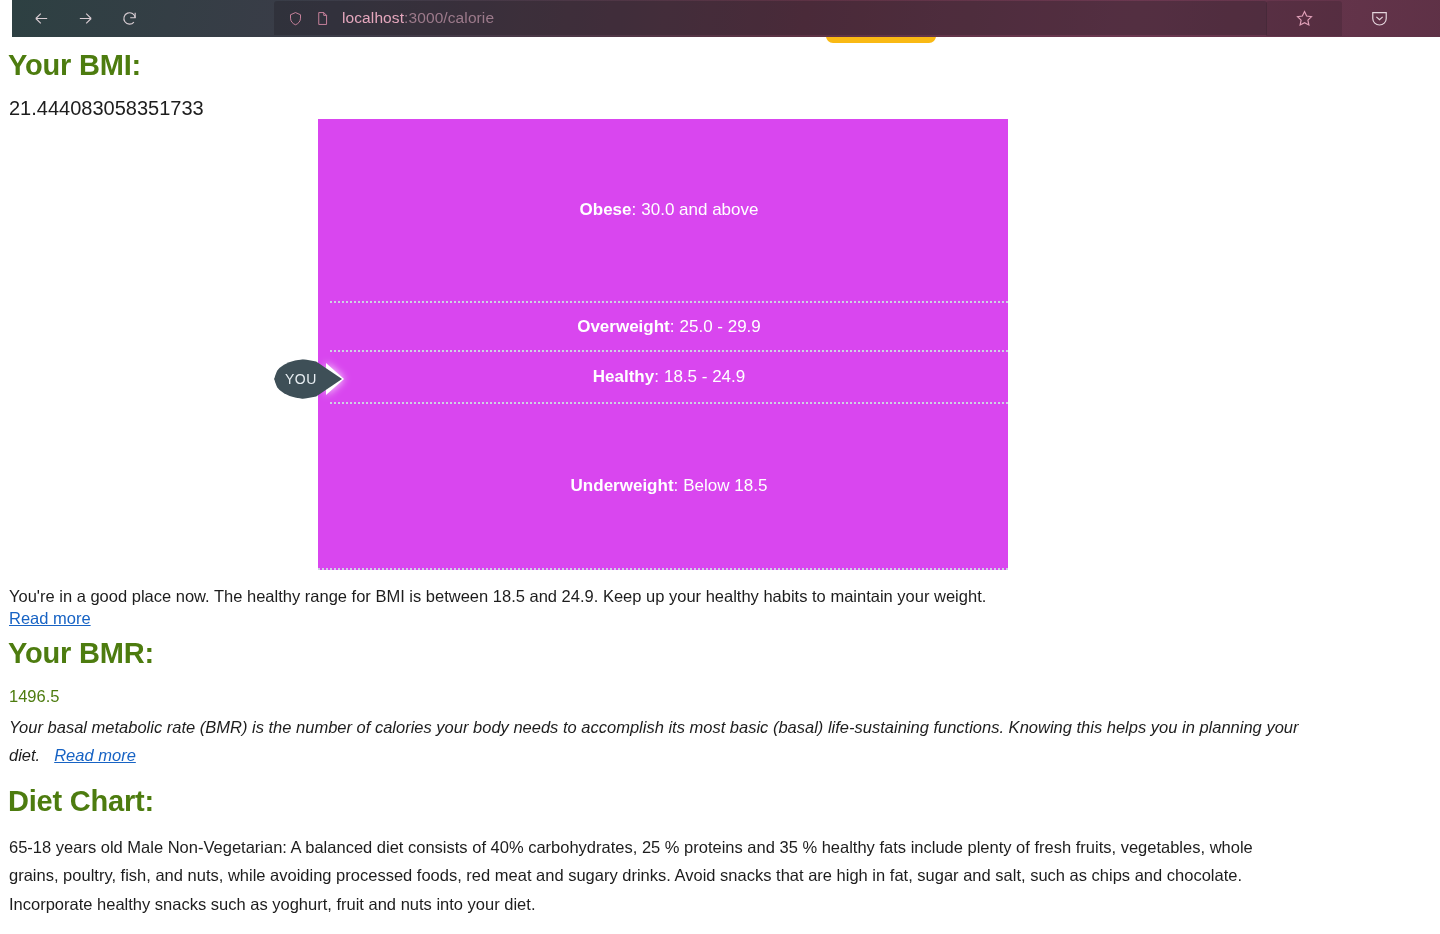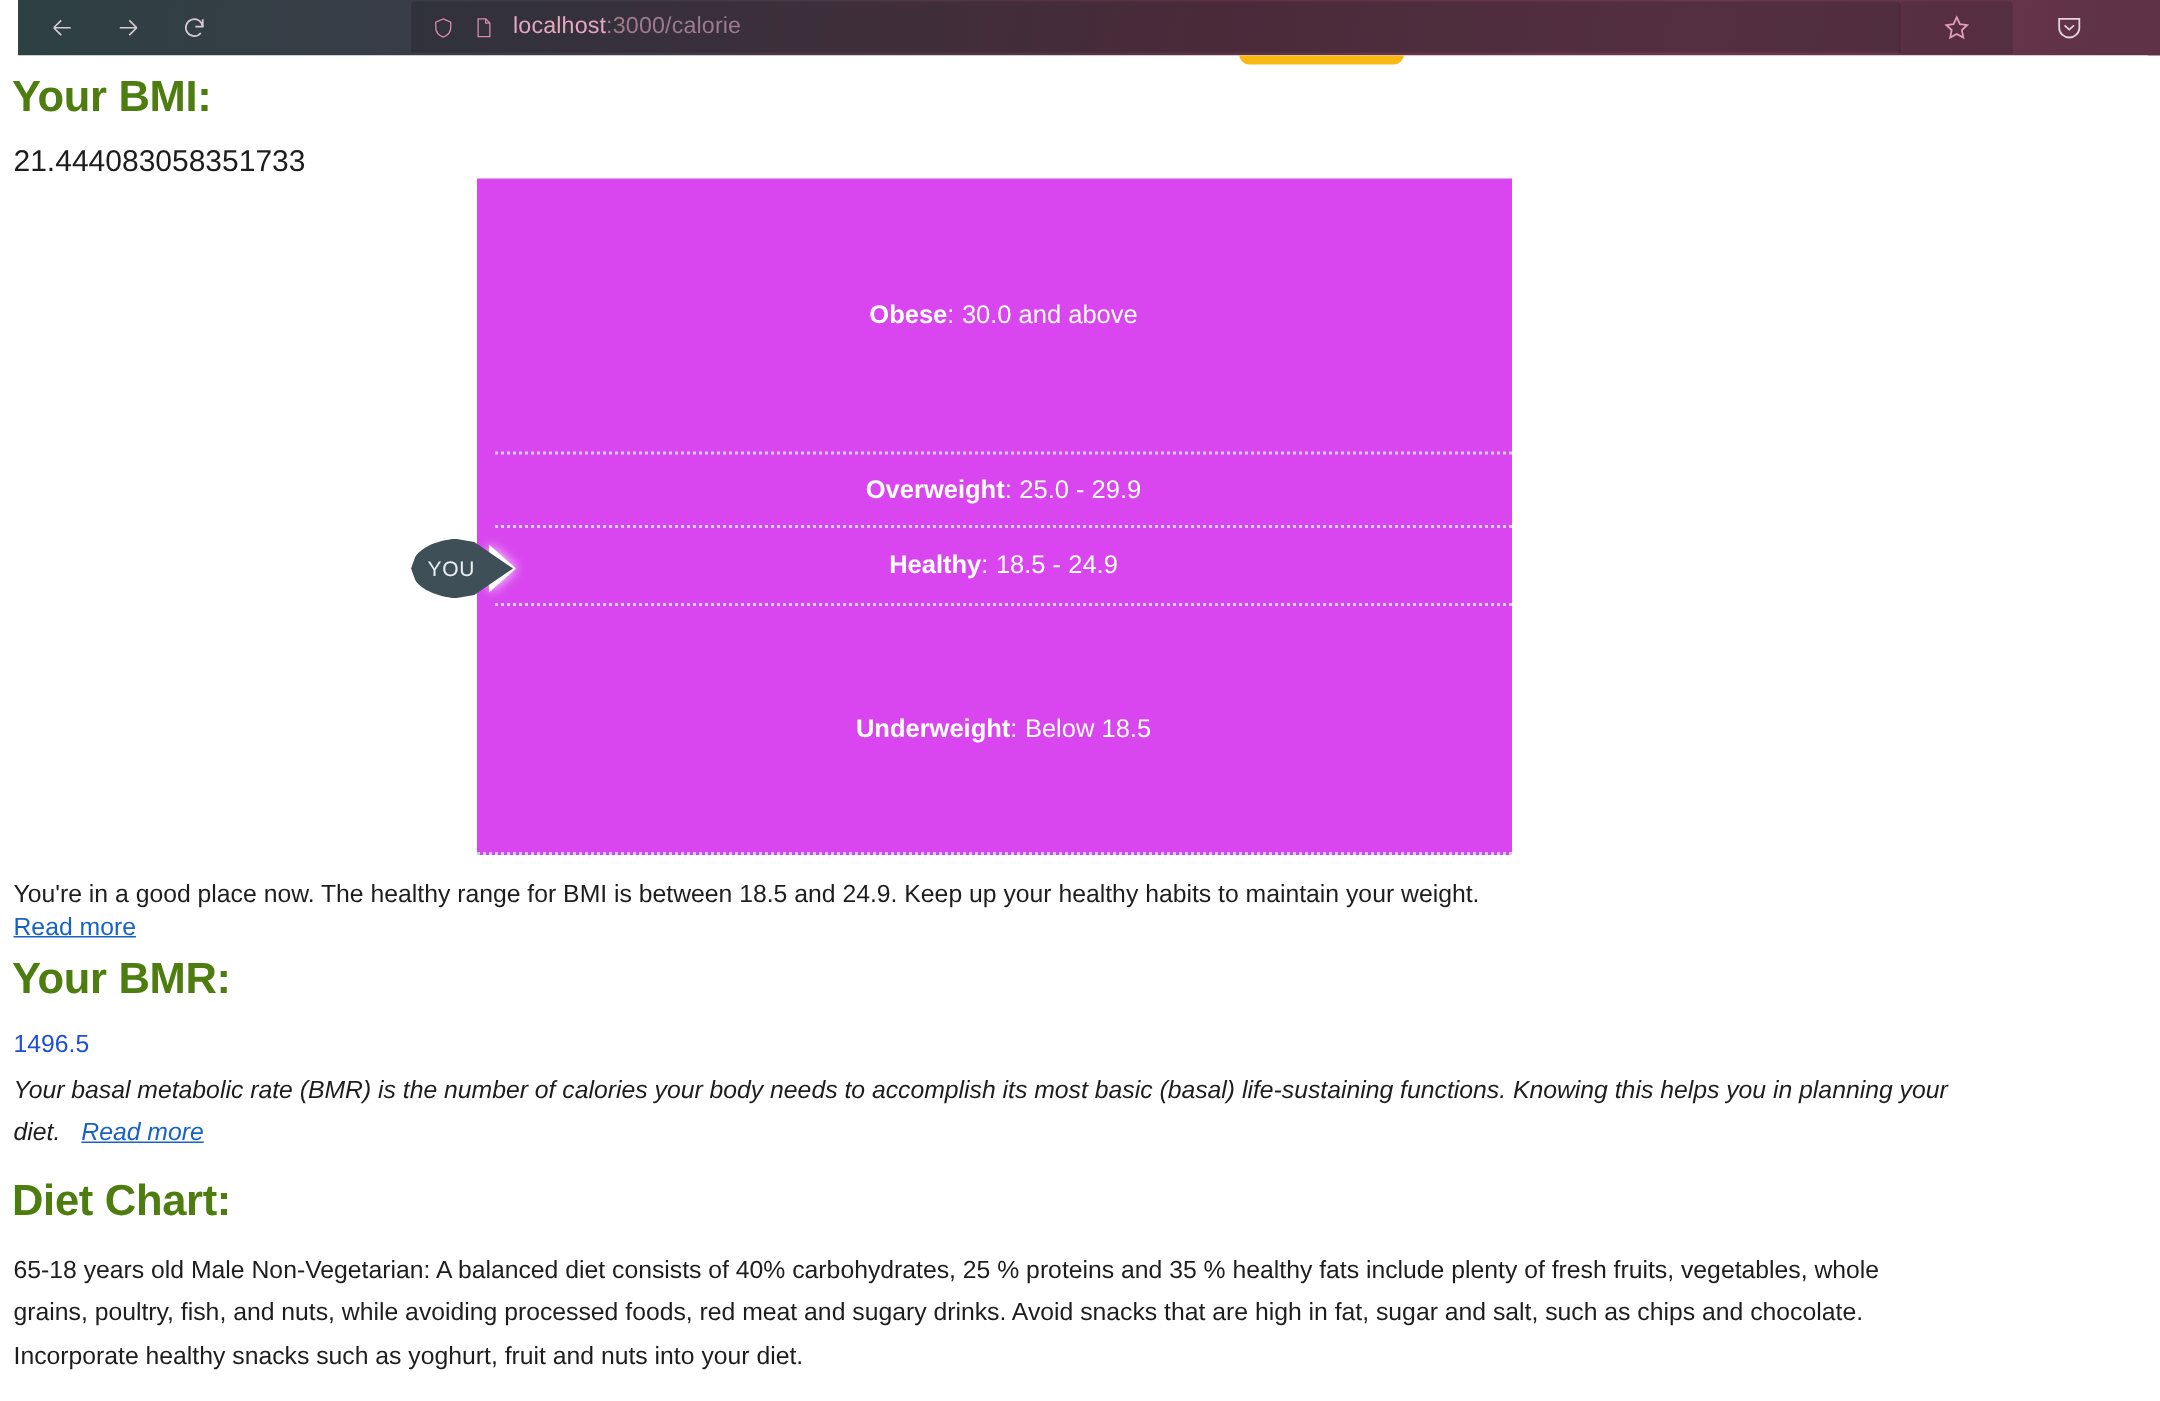--- a/index.html
+++ b/index.html
@@ -190,21 +190,21 @@
     color: #1763c4;
     text-decoration: underline;
     font-size: 16.5px;
     cursor: pointer;
   }
   #bmi-readmore { position: absolute; left: 9px; top: 572px; }
 
   #bmr-title { position: absolute; left: 8px; top: 601px; }
   #bmr-value {
     position: absolute; left: 9px; top: 650px;
-    font-size: 16.5px; color: #1d4ed8;
+    font-size: 16.5px; color: #4d7c0f;
   }
   #bmr-desc { left: 9px; top: 676px; width: 1300px; font-style: italic; }
   #bmr-desc .inline-link { margin-left: 14px; }
 
   #diet-title { position: absolute; left: 8px; top: 749px; }
   #diet-desc { left: 9px; top: 796px; width: 1285px; }
 </style>
 </head>
 <body>
 

